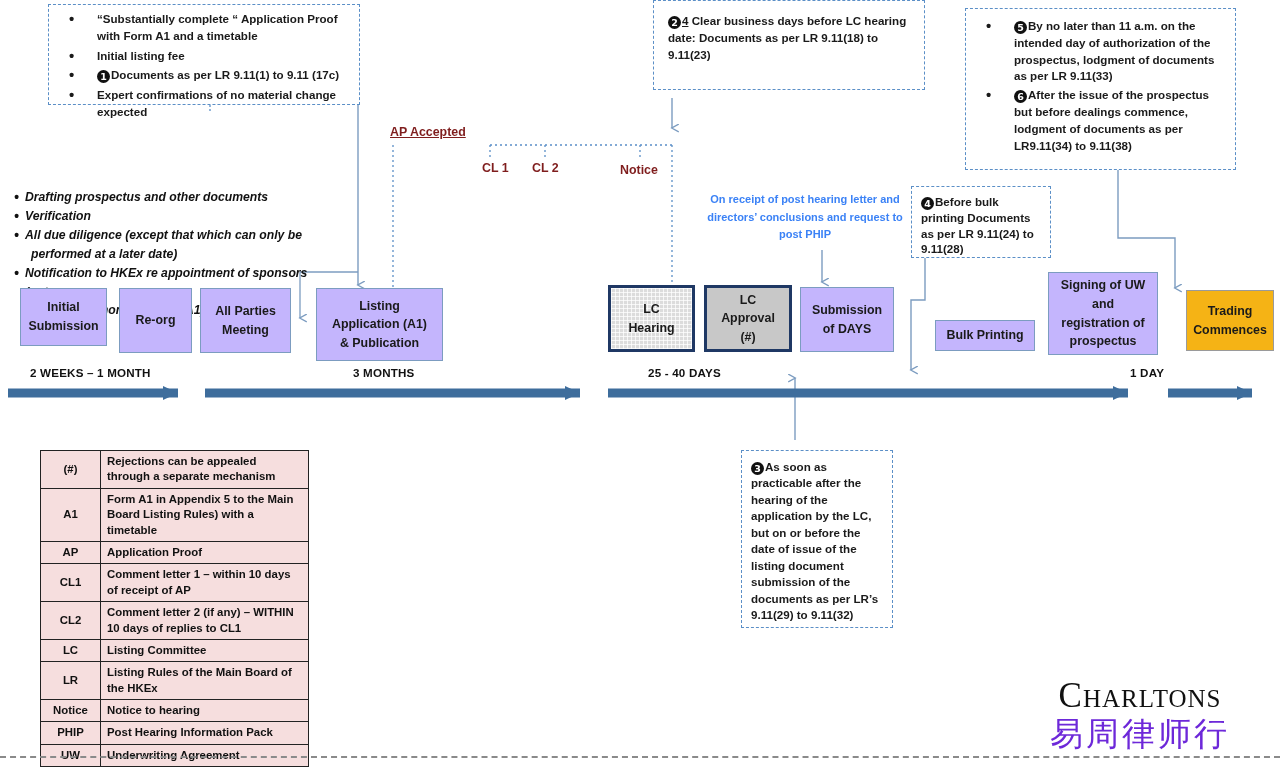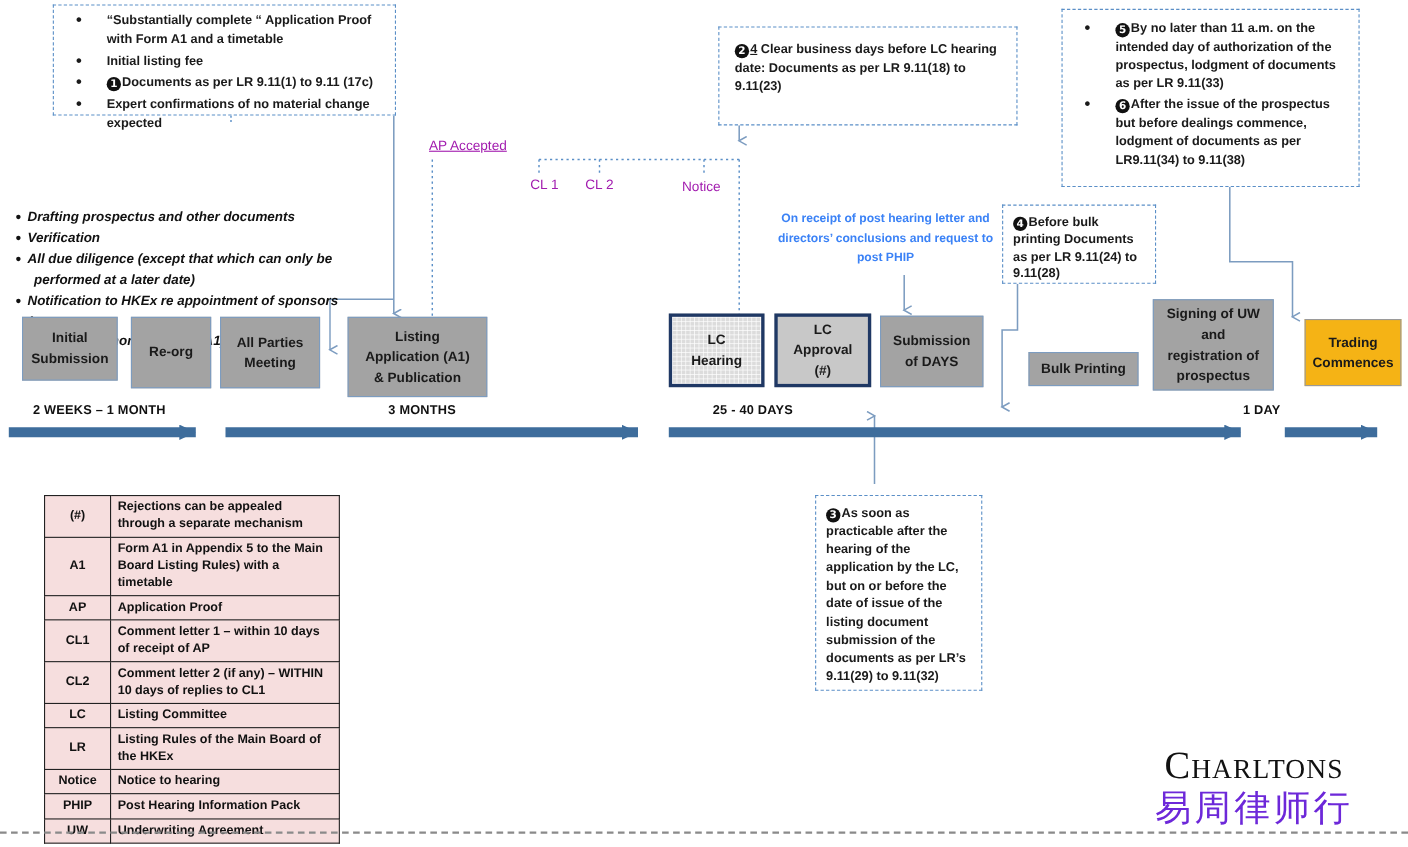--- a/index.html
+++ b/index.html
@@ -62,21 +62,21 @@
   .italicList div:before {
     content:"\2022"; position:absolute; left:0; top:-1px; font-size:14px;
   }
   .italicList div.cont:before { content:""; }
   .italicList div.cont { padding-left:17px; }
 
   
   .pbox {
     position:absolute;
     border:1.2px solid #7C9CC0;
-    background:#a3a3a3;
+    background:#c4b5fd;
     display:flex; align-items:center; justify-content:center;
     text-align:center;
     font-size:12.4px; font-weight:700; line-height:1.5;
     color:#1a1a1a;
     padding:2px 4px;
   }
   .pbox.heavy { border:3px solid #1F3864; }
   .pbox.hatch {
     background:#DCDCDC;
     background-image:
@@ -88,21 +88,21 @@
   .pbox.gold { background:#F5B315; border:1.2px solid #9a9a9a; }
 
   
   .plaintext {
     position:absolute;
     font-size:11px; font-weight:700; line-height:1.6;
     text-align:center; color:#3b82f6;
   }
   .lbl {
     position:absolute;
-    font-size:12.4px; font-weight:400; color:#a21caf;
+    font-size:12.4px; font-weight:700; color:#7f1d1d;
   }
   .tlabel {
     position:absolute;
     font-size:11.6px; font-weight:700; letter-spacing:.2px; color:#111;
   }
 
   
   #legend {
     position:absolute;
     border-collapse:collapse;
@@ -191,21 +191,21 @@
 
   <div class="dashbox" style="left:48px; top:4px; width:312px; height:101px;">
     <ul>
       <li>“Substantially complete “ Application Proof with Form A1 and a timetable</li>
       <li>Initial listing fee</li>
       <li><span class="badge">1</span><span>Documents as per  LR 9.11(1) to 9.11 (17c)</span></li>
       <li>Expert confirmations of no material change expected</li>
     </ul>
   </div>
 
-  <div class="dashbox" style="left:653px; top:24px; width:272px; height:90px; padding:12px 14px;">
+  <div class="dashbox" style="left:653px; top:0; width:272px; height:90px; padding:12px 14px;">
     <span class="badge">2</span><span class="u">4</span><span> Clear business days before LC hearing date: Documents as per LR 9.11(18) to 9.11(23)</span>
   </div>
 
   <div class="dashbox" style="left:965px; top:8px; width:271px; height:162px; padding:9px 8px;">
     <ul>
       <li style="margin-bottom:2px;"><span class="badge">5</span><span>By no later than 11 a.m. on the intended day of authorization of the prospectus, lodgment of documents as per LR 9.11(33)</span></li>
       <li><span class="badge">6</span><span>After the issue of the prospectus but before dealings commence, lodgment of documents as per LR9.11(34) to 9.11(38)</span></li>
     </ul>
   </div>
 

